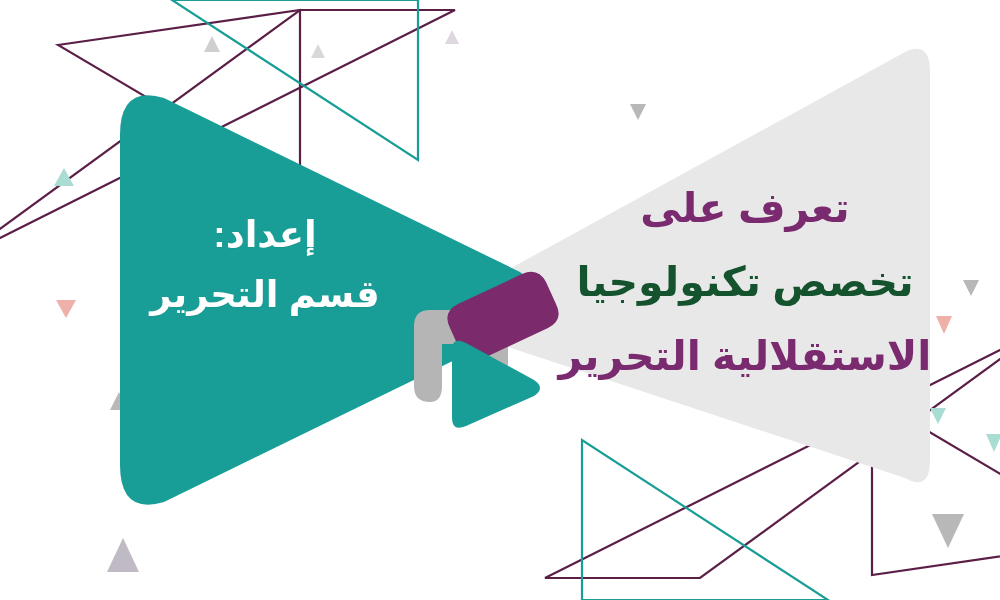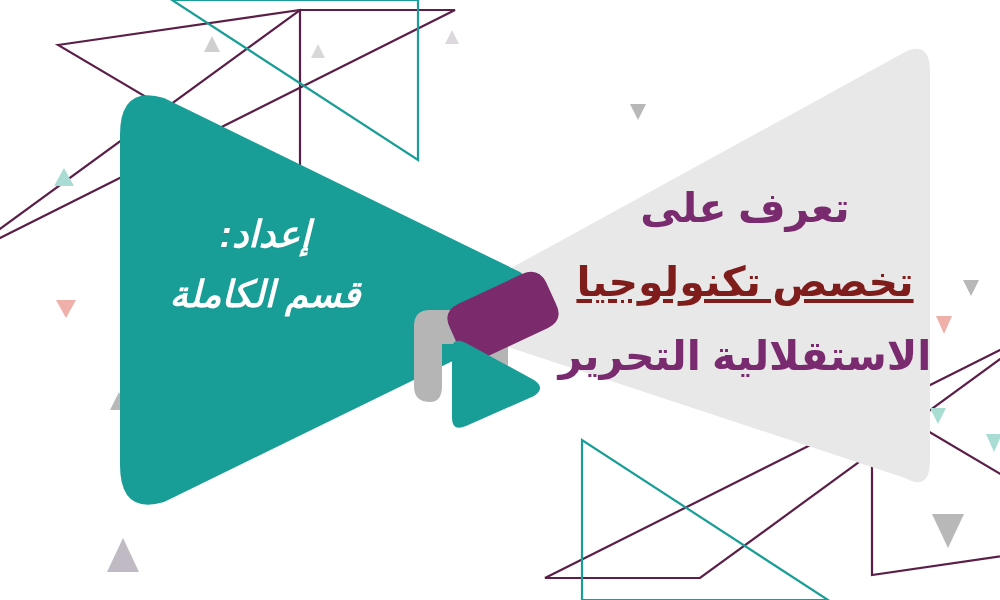--- a/index.html
+++ b/index.html
@@ -62,21 +62,20 @@
     z-index: 5;
     text-align: center;
     direction: rtl;
     unicode-bidi: isolate;
   }
 
   #credit-block {
     left: 130px;
     top: 205px;
     width: 270px;
-    font-style: italic;
   }
 
   .credit-line {
     color: #ffffff;
     font-size: 37px;
     font-weight: bold;
     line-height: 1.62;
     letter-spacing: 0.5px;
     text-shadow: 0 1px 1px rgba(0,0,0,0.05);
   }
@@ -88,21 +87,21 @@
   }
 
   .headline-line {
     font-size: 41px;
     font-weight: bold;
     line-height: 1.80;
     white-space: nowrap;
   }
 
   .headline-line.purple { color: #7a2a6e; }
-  .headline-line.teal   { color: #7f1d1d; text-decoration: underline; }
+  .headline-line.teal   { color: #14532d; }
 </style>
 </head>
 <body>
 
 <div id="stage">
 
   <svg id="decor-layer" viewBox="0 0 1000 600">
 
     <g fill="none" stroke-width="2.2">
       <path d="M 58 45 L 300 10 L 300 188 Z" stroke="#5b1f47"></path>
@@ -176,21 +175,21 @@
     <path d="M 56 92
              Q 56 78 70 85
              L 138 122
              Q 150 130 138 138
              L 70 168
              Q 56 174 56 160 Z" fill="#189e96"></path>
   </svg>
 
   <div id="credit-block" class="text-block">
     <div class="credit-line">إعداد:</div>
-    <div class="credit-line">قسم الكاملة</div>
+    <div class="credit-line">قسم التحرير</div>
   </div>
 
   <div id="headline-block" class="text-block">
     <div class="headline-line purple">تعرف على</div>
     <div class="headline-line teal">تخصص تكنولوجيا</div>
     <div class="headline-line purple">الاستقلالية التحرير</div>
   </div>
 
 </div>
 

